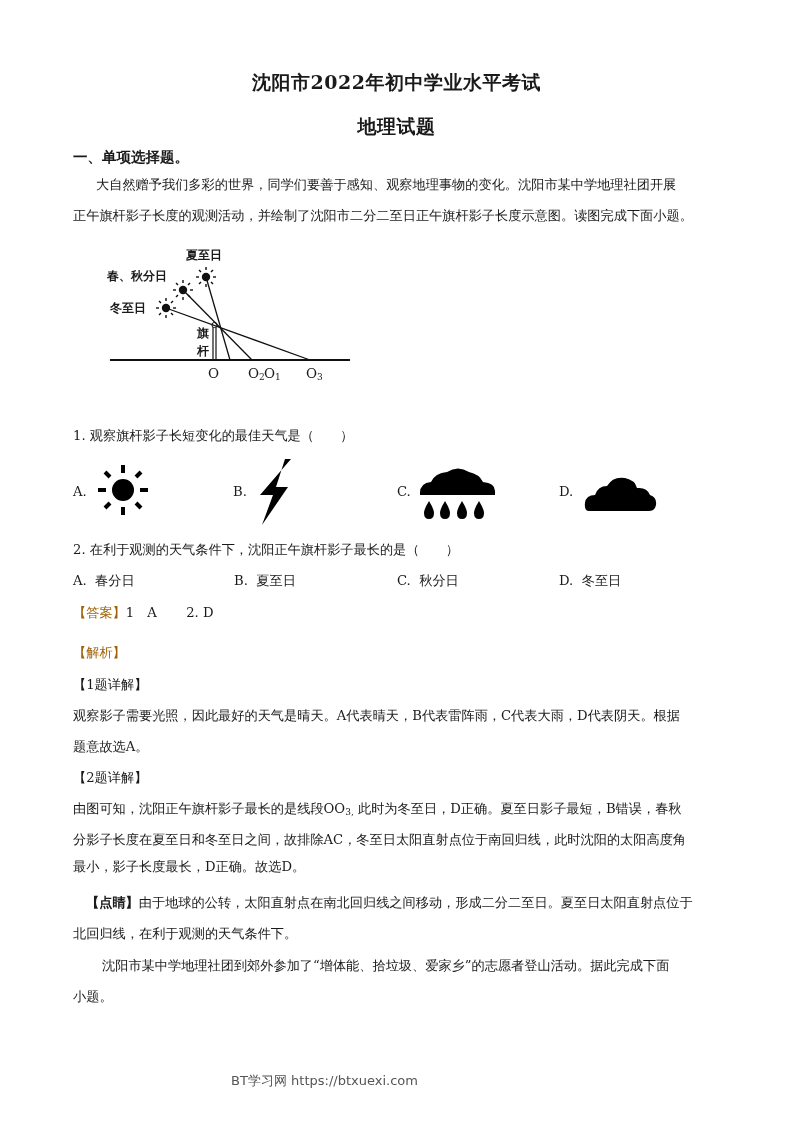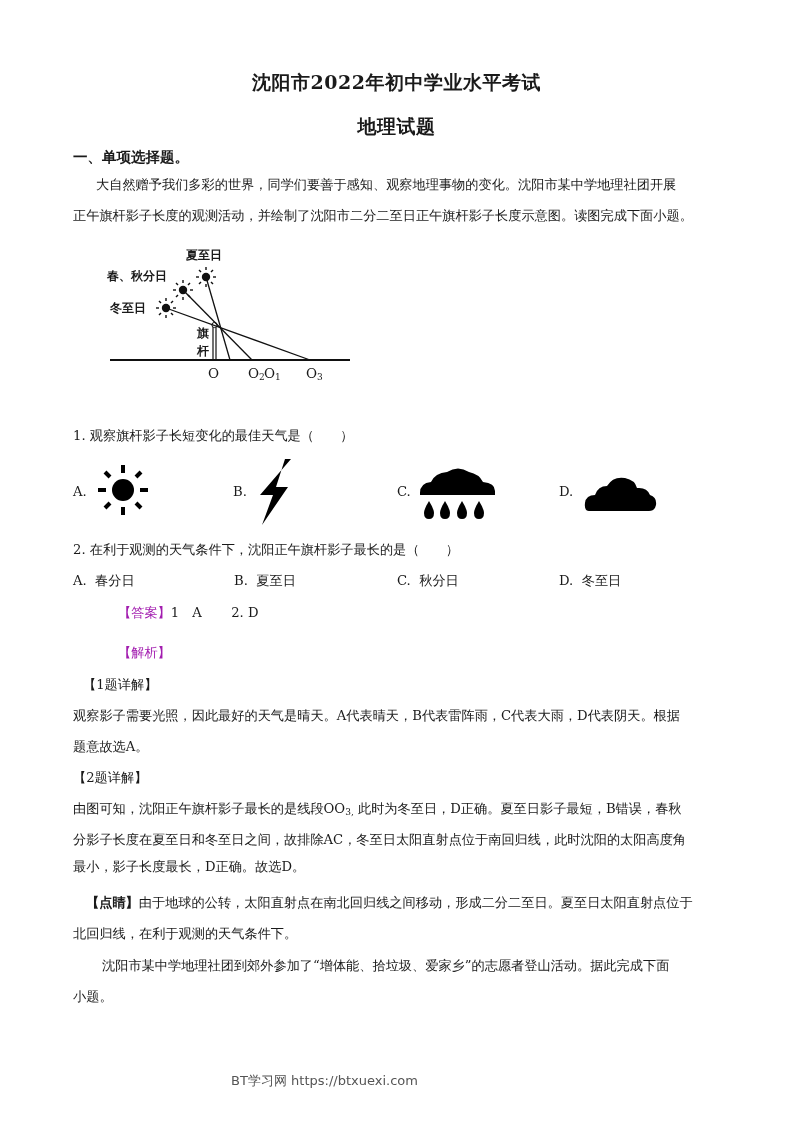--- a/index.html
+++ b/index.html
@@ -8,21 +8,21 @@
     font-family: "DejaVu Serif", "Liberation Serif", serif;
     color: #1a1a1a;
   }
   .abs { position: absolute; }
   .title {
     left: 0; width: 793px; text-align: center;
     font-weight: bold; font-size: 19px; letter-spacing: 0.5px;
   }
   .section-head { font-weight: bold; font-size: 14.5px; }
   .line { font-size: 13.2px; white-space: nowrap; }
-  .blue { color: #a21caf; margin-left: 45px; }
+  .blue { color: #a16207; }
   .opt { font-size: 13.2px; white-space: nowrap; }
   .diagram-label {
     font-family: "DejaVu Sans", "Liberation Sans", sans-serif;
     font-weight: bold; font-size: 12px; white-space: nowrap;
   }
   .caption {
     font-family: "DejaVu Sans", "Liberation Sans", sans-serif;
     font-weight: bold; font-size: 15px; white-space: nowrap;
   }
   .olabel { font-size: 13.5px; }
@@ -158,21 +158,21 @@
 <div class="abs opt" style="left:73px; top:572px;"><span>A.</span>&nbsp;&nbsp;<span>春分日</span></div>
 <div class="abs opt" style="left:234px; top:572px;"><span>B.</span>&nbsp;&nbsp;<span>夏至日</span></div>
 <div class="abs opt" style="left:397px; top:572px;"><span>C.</span>&nbsp;&nbsp;<span>秋分日</span></div>
 <div class="abs opt" style="left:559px; top:572px;"><span>D.</span>&nbsp;&nbsp;<span>冬至日</span></div>
 
 <div class="abs line" style="left:73px; top:604px;">
   <span class="blue">【答案】</span><span>1　A</span>&nbsp;&nbsp;&nbsp;&nbsp;&nbsp;&nbsp;&nbsp;<span>2. D</span>
 </div>
 
 <div class="abs line blue" style="left:73px; top:644px;">【解析】</div>
-<div class="abs line" style="left:73px; top:676px;margin-left:10px;">【1题详解】</div>
+<div class="abs line" style="left:73px; top:676px;">【1题详解】</div>
 <div class="abs line" style="left:73px; top:707px;">观察影子需要光照，因此最好的天气是晴天。A代表晴天，B代表雷阵雨，C代表大雨，D代表阴天。根据</div>
 <div class="abs line" style="left:73px; top:738px;">题意故选A。</div>
 <div class="abs line" style="left:73px; top:769px;">【2题详解】</div>
 <div class="abs line" style="left:73px; top:800px;"><span>由图可知，沈阳正午旗杆影子最长的是线段OO</span><sub>3,</sub><span> 此时为冬至日，D正确。夏至日影子最短，B错误，春秋</span></div>
 <div class="abs line" style="left:73px; top:831px;">分影子长度在夏至日和冬至日之间，故排除AC，冬至日太阳直射点位于南回归线，此时沈阳的太阳高度角</div>
 <div class="abs line" style="left:73px; top:858px;">最小，影子长度最长，D正确。故选D。</div>
 
 <div class="abs line" style="left:73px; top:894px;"><span style="font-weight:bold;margin-left:13px;">【点睛】</span><span>由于地球的公转，太阳直射点在南北回归线之间移动，形成二分二至日。夏至日太阳直射点位于</span></div>
 <div class="abs line" style="left:73px; top:925px;">北回归线，在利于观测的天气条件下。</div>
 

